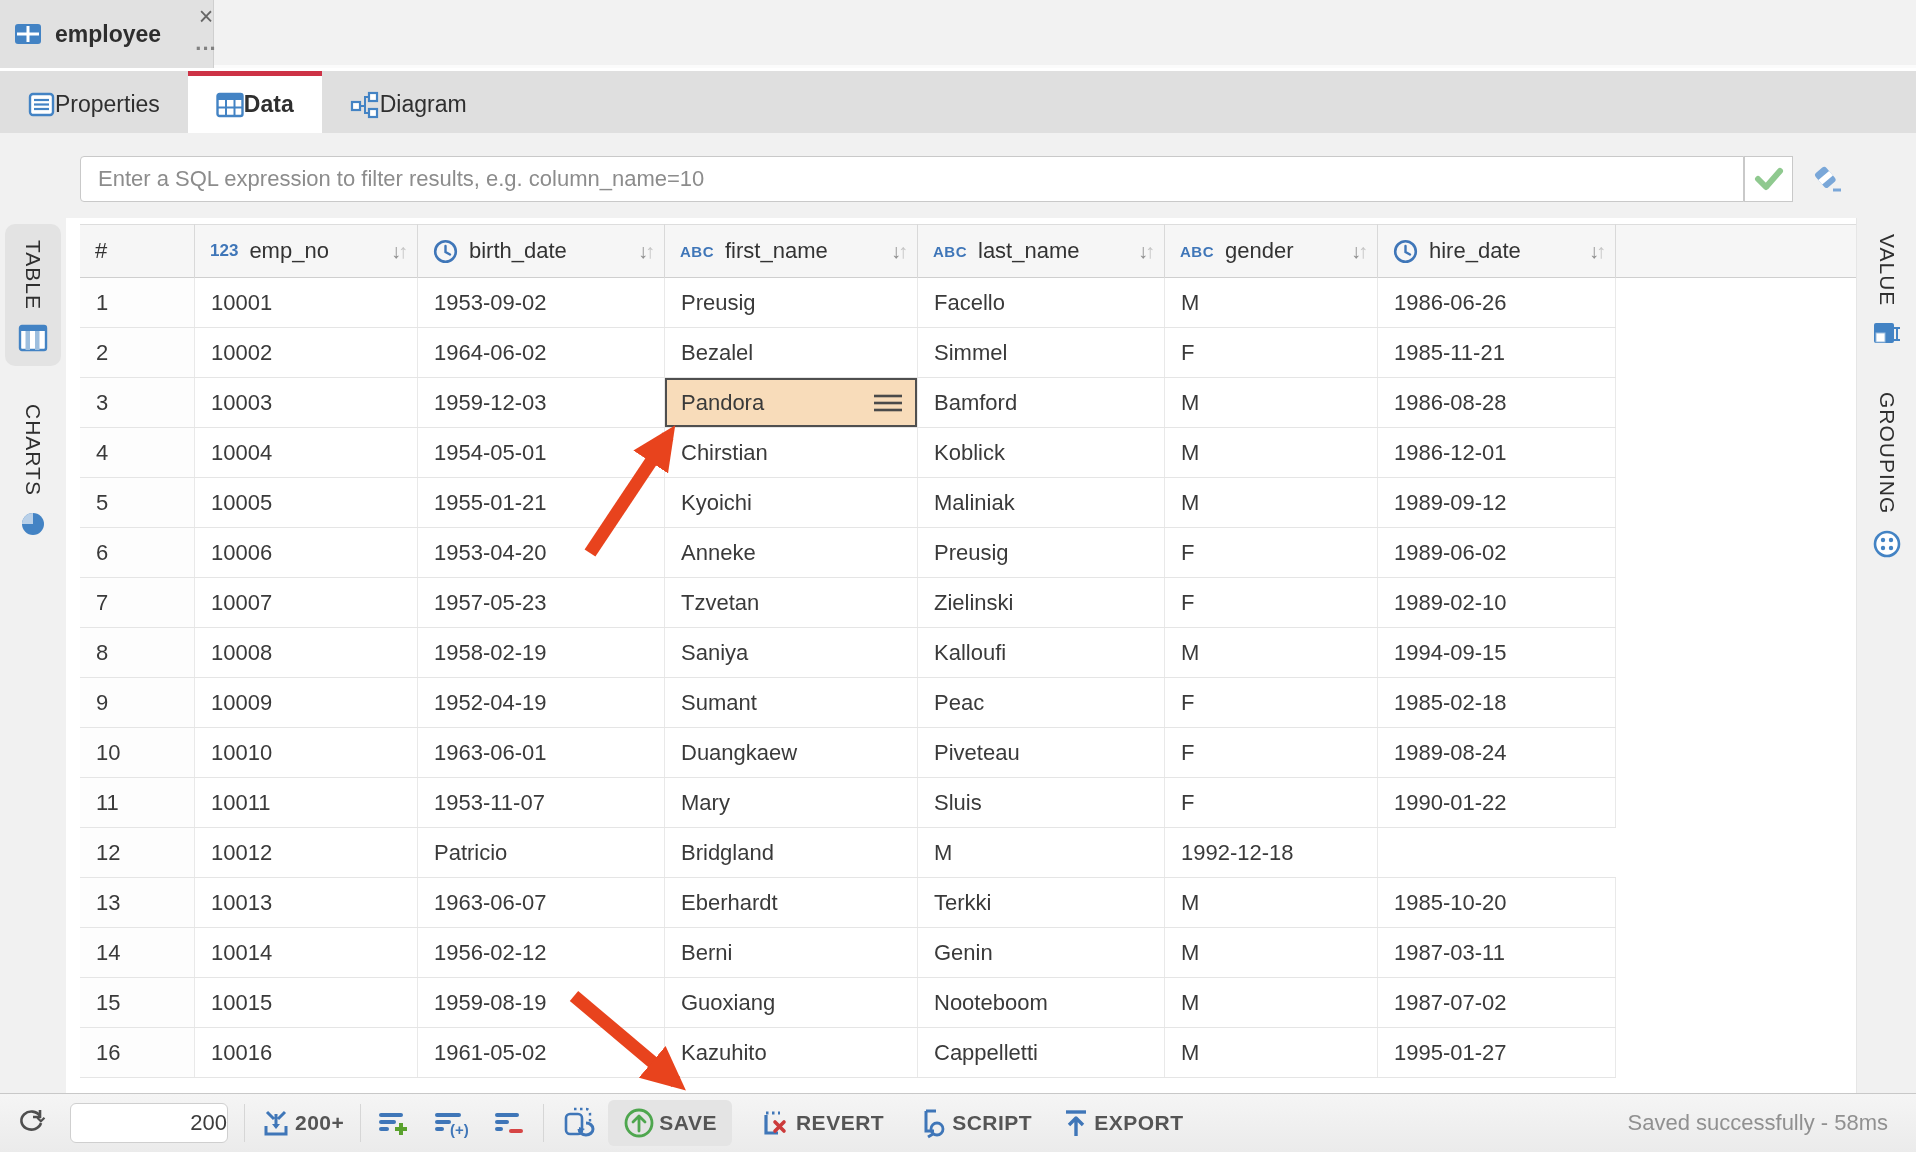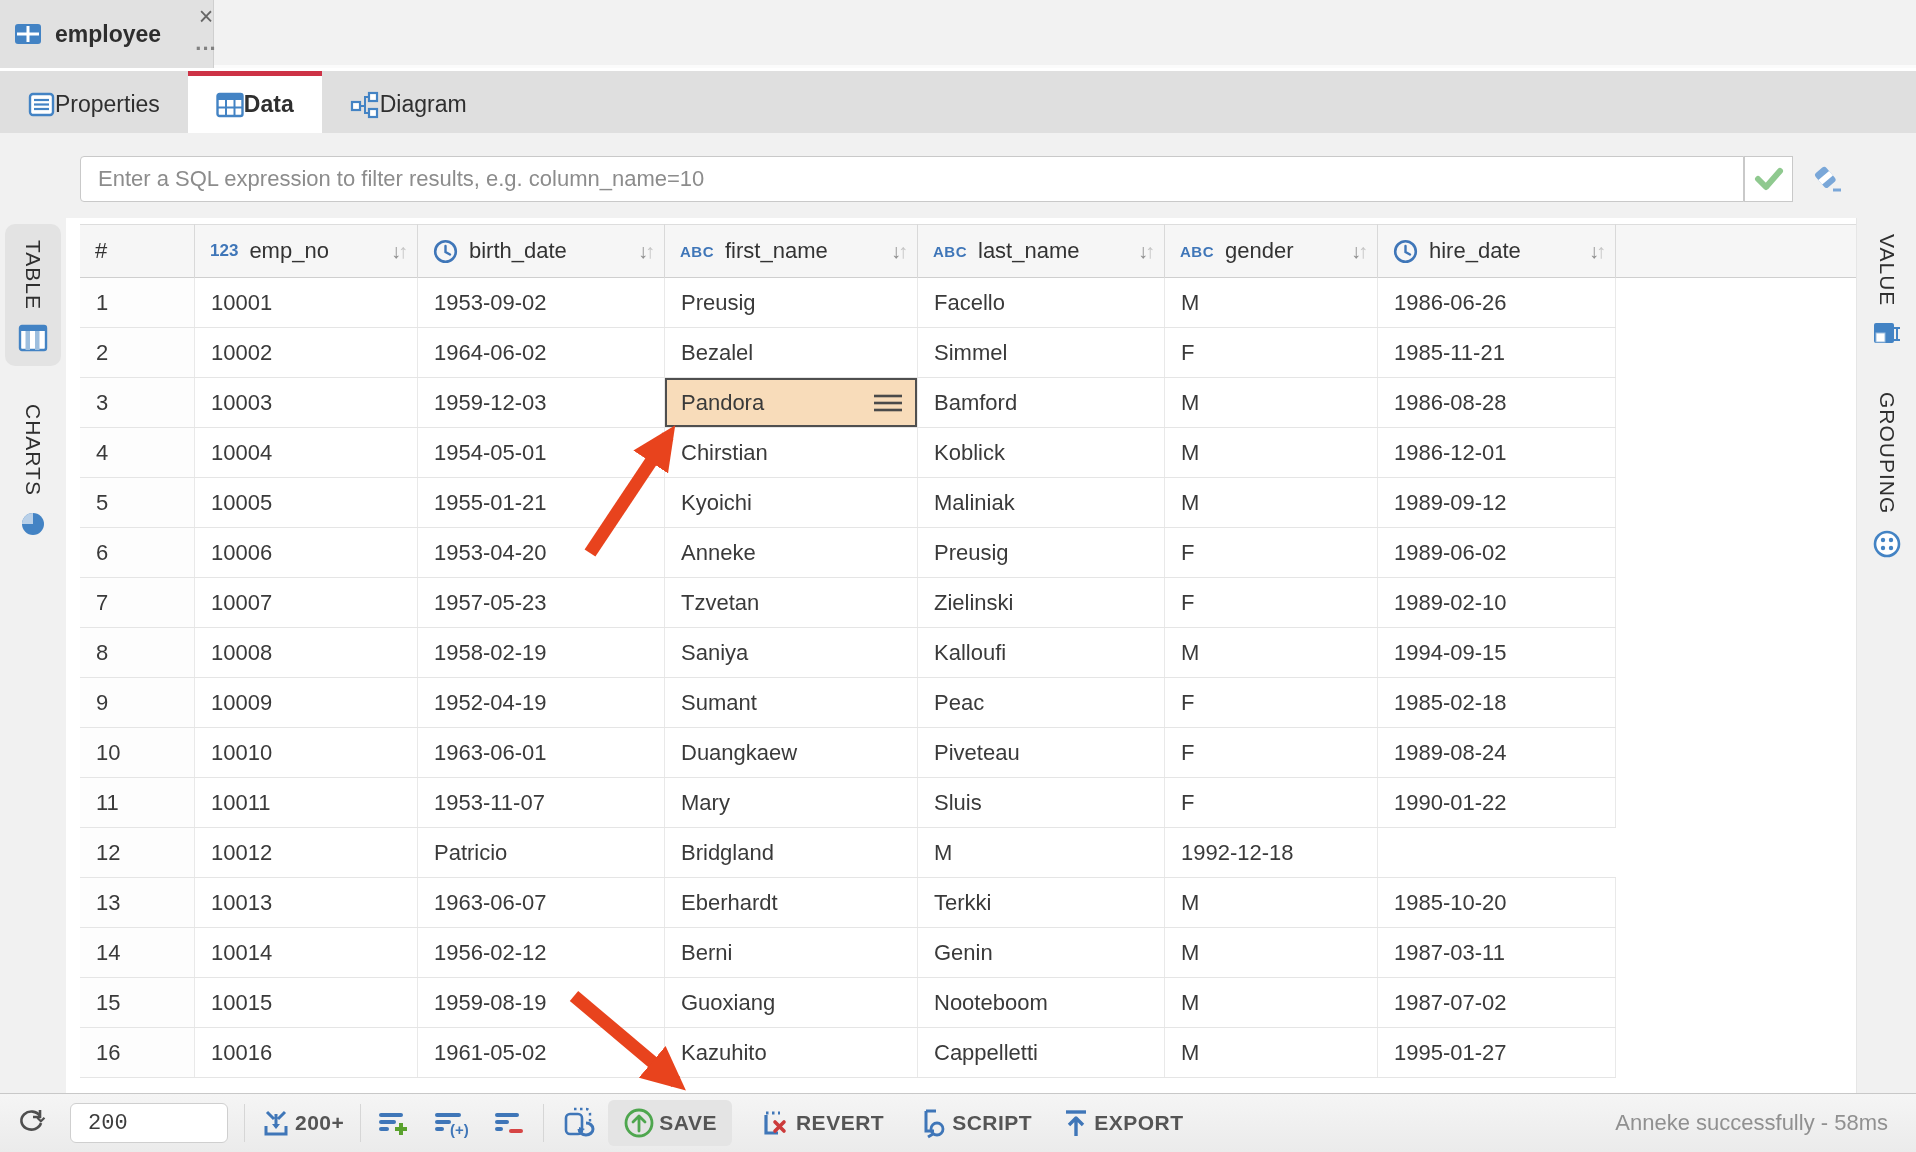--- a/index.html
+++ b/index.html
@@ -72,21 +72,21 @@
     justify-content:space-between; padding-right:14px; }
 
   
   .bottom-bar { position:absolute; left:0; top:1093px; width:1916px; height:59px;
     background:linear-gradient(#f5f5f5,#ebebeb); border-top:1px solid #c8c8c8;
     display:flex; align-items:center; padding-left:16px; }
   .tb-btn { display:flex; align-items:center; gap:4px; cursor:pointer; }
   .tb-lbl { font-size:21px; font-weight:bold; color:#555; letter-spacing:0.5px; }
   .fetch-input { width:158px; height:40px; margin-left:20px; border:1px solid #cfcfcf;
     border-radius:6px; background:#fff; padding-left:17px; font-size:22px; color:#3d3d3d;
-    font-family:Liberation Mono, monospace; }
+    font-family:Liberation Sans, sans-serif;text-align:right; }
   .tb-sep { width:1px; height:38px; background:#d6d6d6; margin:0 16px; }
   .hl { background:#e4e4e4; border-radius:6px; padding:7px 15px; }
   .status { margin-left:auto; margin-right:28px; font-size:22px; color:#909090; }
 
   
   #arrows { position:absolute; left:0; top:0; width:1916px; height:1152px;
     pointer-events:none; z-index:50; }
   svg { display:block; }
 </style>
 </head>
@@ -484,21 +484,21 @@
       </svg>
     <span class="tb-lbl">SCRIPT</span>
   </div>
   <div class="tb-btn" style="margin-left:30px">
     <svg width="28" height="32" viewBox="0 0 28 32">
         <line x1="4" y1="5" x2="24" y2="5" stroke="#3f76b8" stroke-width="3.4"></line>
         <path d="M14,29 V12 M7,18 l7,-7 7,7" fill="none" stroke="#3f76b8" stroke-width="3.4" stroke-linejoin="round"></path>
       </svg>
     <span class="tb-lbl">EXPORT</span>
   </div>
-  <div class="status">Anneke successfully - 58ms</div>
+  <div class="status">Saved successfully - 58ms</div>
 </div>
 
 <svg id="arrows">
   <defs>
     <marker id="ah" markerWidth="3.4" markerHeight="3.2" refX="2.4" refY="1.6" orient="auto">
       <path d="M0,0 L3.4,1.6 L0,3.2 Z" fill="#e8431d"></path>
     </marker>
   </defs>
   <line id="arrow1" stroke="#e8431d" stroke-width="13" marker-end="url(#ah)" x1="590" y1="553" x2="668" y2="436"></line>
   <line id="arrow2" stroke="#e8431d" stroke-width="13" marker-end="url(#ah)" x1="574" y1="996" x2="676" y2="1082"></line>

